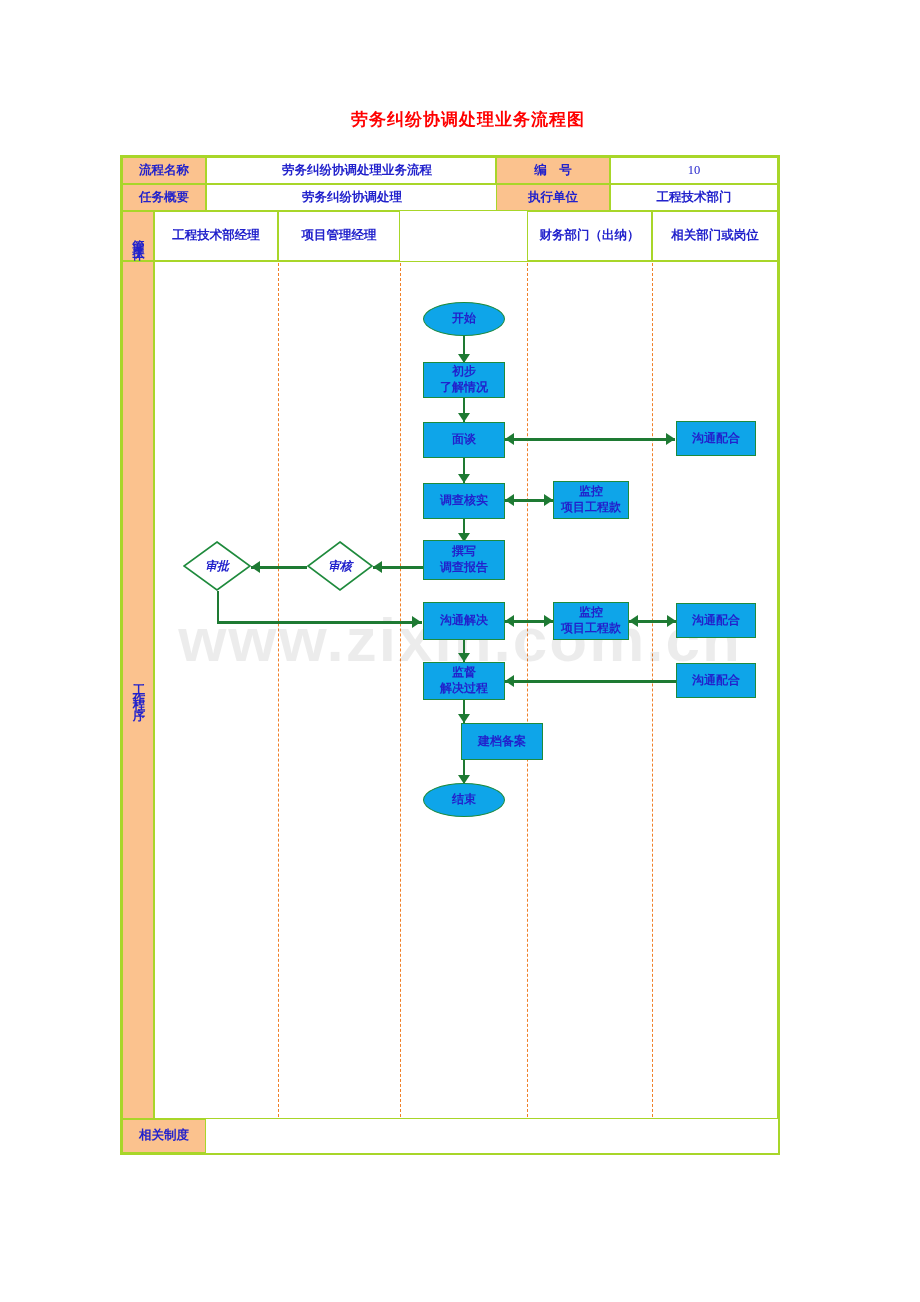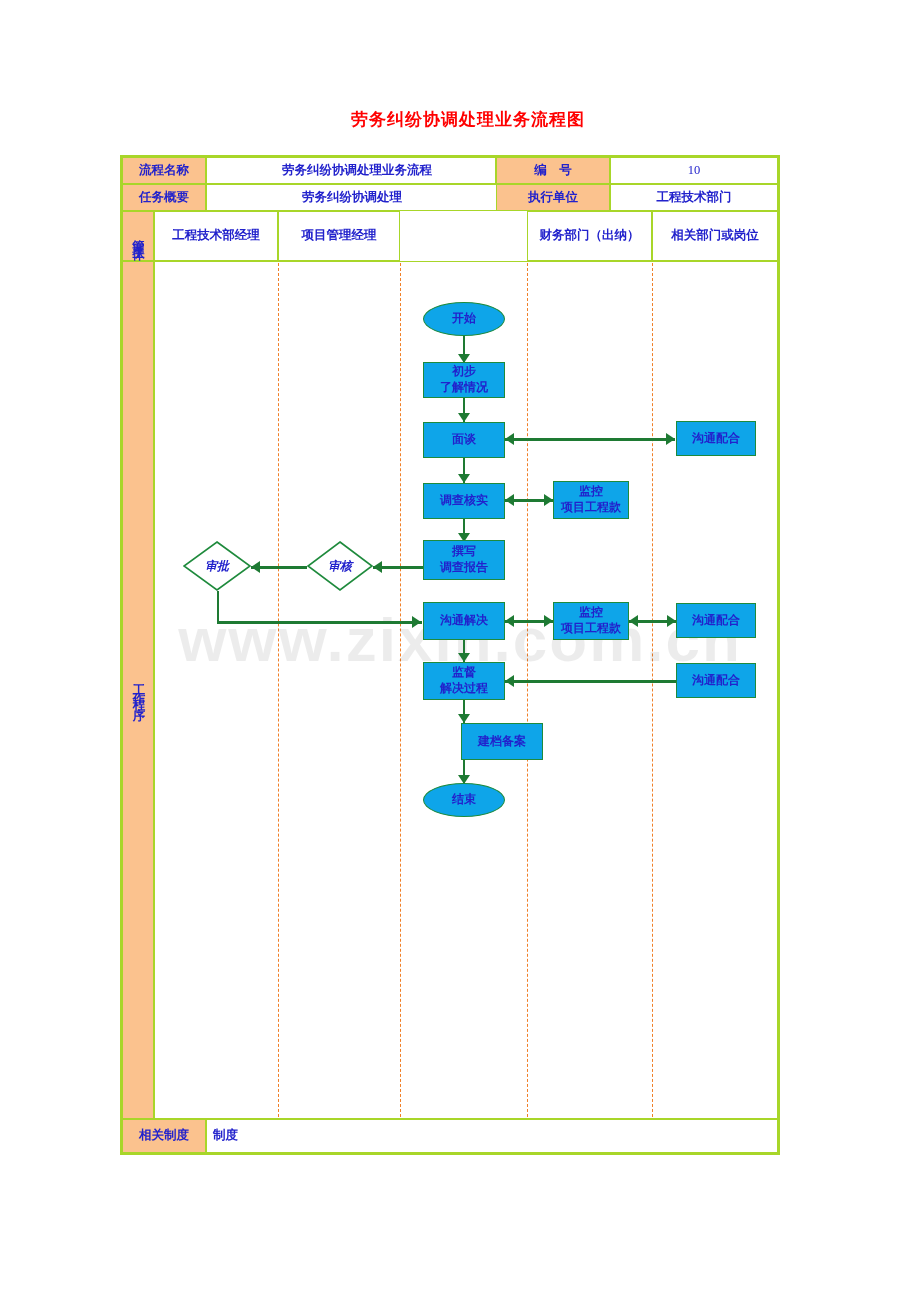--- a/index.html
+++ b/index.html
@@ -192,21 +192,20 @@
   <div class="cell orange vertlabel" style="left:122px; top:261px; width:32px; height:858px; font-size:12.5px; letter-spacing:8px;">工作程序</div>
 
   <div class="cell" style="left:154px; top:261px; width:624px; height:858px;"></div>
 
   <div class="lane-sep" style="left:278px; top:263px; height:854px;"></div>
   <div class="lane-sep" style="left:400px; top:263px; height:854px;"></div>
   <div class="lane-sep" style="left:527px; top:263px; height:854px;"></div>
   <div class="lane-sep" style="left:652px; top:263px; height:854px;"></div>
 
   <div class="cell orange" style="left:122px; top:1119px; width:84px; height:34px; font-size:12.5px;">相关制度</div>
-  <div class="cell left" style="left:206px; top:1119px; width:572px; height:34px;">制度</div>
 
   <div class="conn v" style="left:462.5px; top:336px; height:27px;"></div>
   <div class="arrow down" style="left:458px; top:354px;"></div>
 
   <div class="conn v" style="left:462.5px; top:398px; height:24px;"></div>
   <div class="arrow down" style="left:458px; top:413px;"></div>
 
   <div class="conn h" style="left:505px; top:438px; width:170px;"></div>
   <div class="arrow left" style="left:505px; top:433px;"></div>
   <div class="arrow right" style="left:666px; top:433px;"></div>

